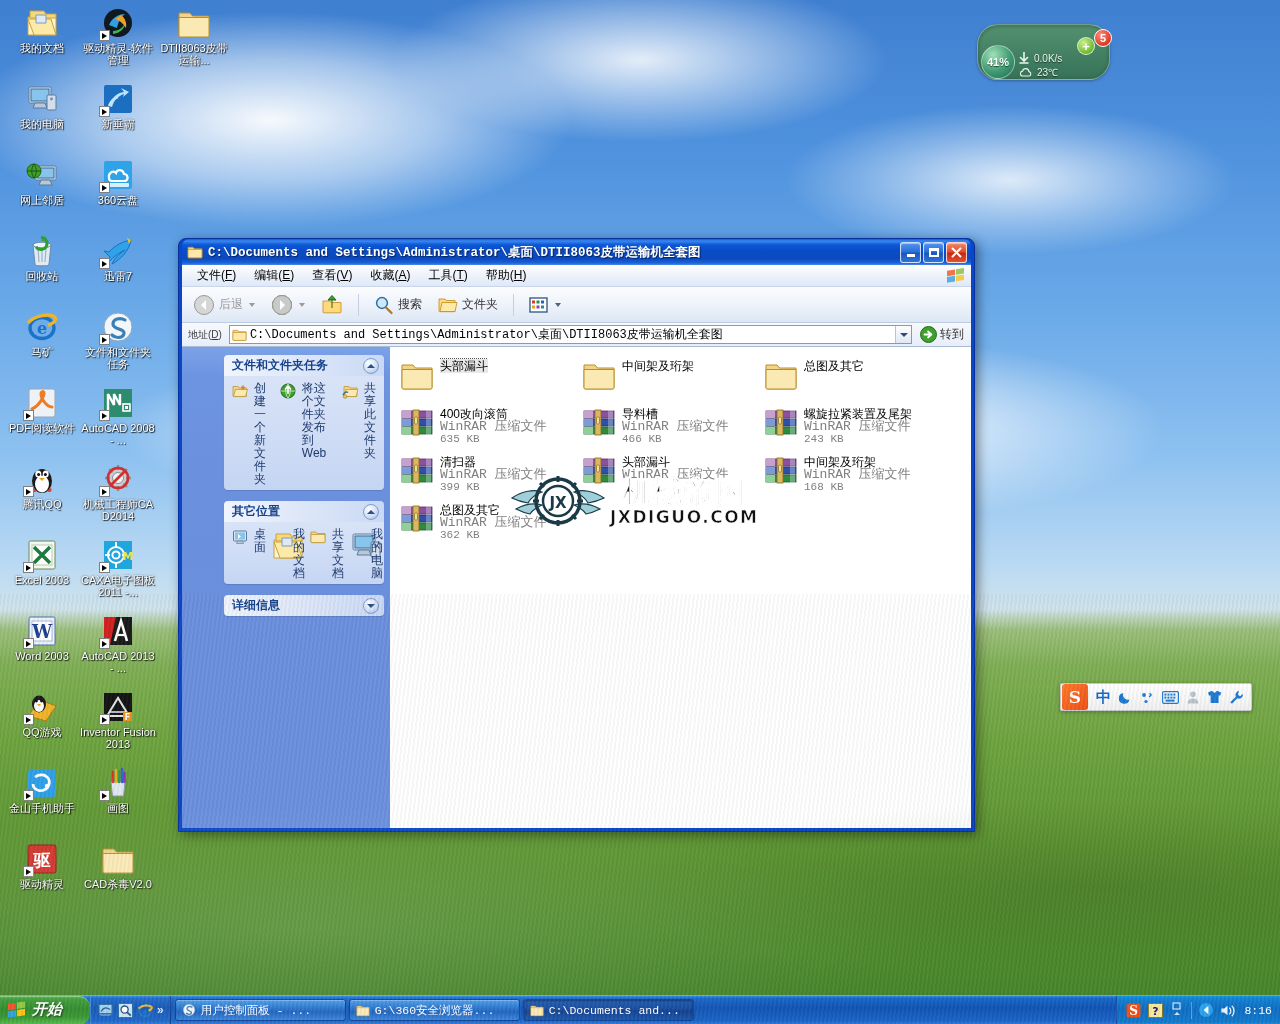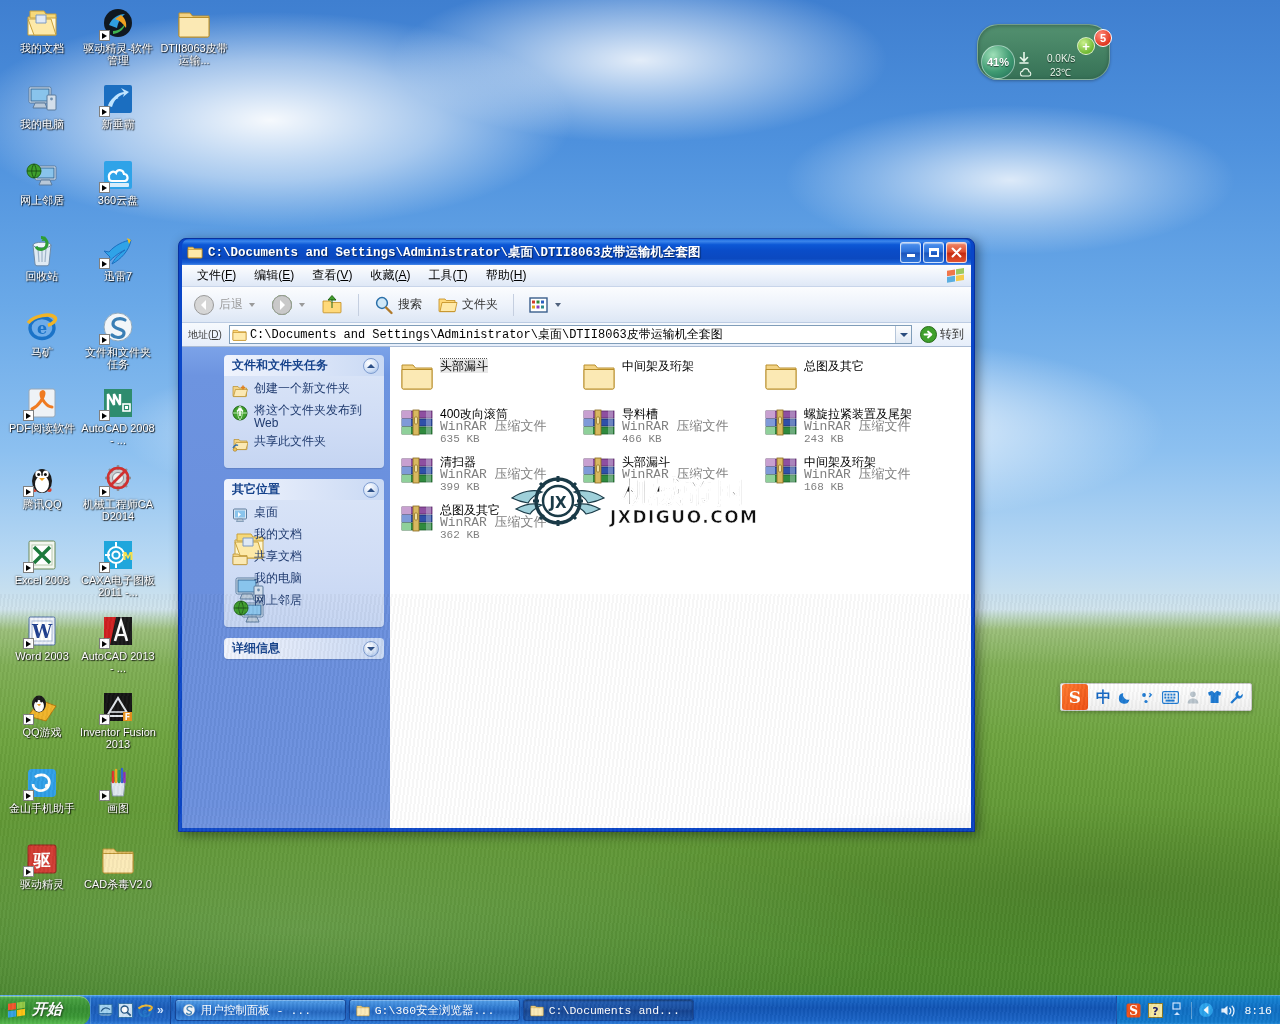--- a/index.html
+++ b/index.html
@@ -152,21 +152,21 @@
   .tpchev {
     width:16px;height:16px;border-radius:50%;
     background: radial-gradient(circle at 35% 30%, #ffffff, #cdddf5 60%, #8fb0e0);
     border:1px solid #7f9dd0; display:flex;align-items:center;justify-content:center; cursor:pointer;
   }
   .tpchev i { width:0;height:0;border-left:4px solid transparent;border-right:4px solid transparent; display:block;}
   .tpchev.up i { border-bottom:4px solid #2c4f86; }
   .tpchev.down i { border-top:4px solid #2c4f86; }
   .tpbody {
     background: linear-gradient(to bottom, #d8e3f7 0%, #cfdcf5 55%, #c5d5f2 100%);
-    padding:6px 8px 16px 8px; display:flex; flex-direction:column; gap:5px;
+    padding:6px 8px 4px 8px; display:flex; flex-direction:row; gap:5px;
   }
   .tpitem { display:flex; align-items:flex-start; gap:6px; cursor:pointer; }
   .tpitem .ic { width:16px;height:16px;flex:0 0 16px;margin-top:1px;}
   .tpitem .tx { font-size:12px; color:#1f3a6e; line-height:13px; }
   
   .filelist {
     flex:1; background:#fff; position:relative; overflow:hidden;
     padding: 8px 4px 4px 6px;
   }
   .fgrid { display:flex; flex-wrap:wrap; align-content:flex-start; }
@@ -205,21 +205,21 @@
     box-shadow: 0 1px 4px rgba(0,0,0,.3) inset, 0 1px 3px rgba(0,0,0,.3);
   }
   #netmon .cpu {
     width:34px;height:34px;border-radius:50%;margin-left:3px;
     background: radial-gradient(circle at 35% 28%, #9fe0b8, #3f9a72 55%, #1f6b55);
     display:flex;align-items:center;justify-content:center;
     border:1px solid rgba(255,255,255,.45);
   }
   #netmon .cpu span{font-size:11px;color:#fff;font-weight:bold;text-shadow:0 1px 1px rgba(0,0,0,.6);}
   #netmon .rows{flex:1;display:flex;flex-direction:column;justify-content:center;padding-left:4px;gap:1px;}
-  #netmon .r{display:flex;align-items:center;gap:18px;}
+  #netmon .r{display:flex;align-items:center;gap:5px;}
   #netmon .r span{font-size:10px;color:#e8f6ea;text-shadow:0 1px 1px rgba(0,0,0,.6);}
   #netmon .badge{
     position:absolute; right:-3px; top:4px; width:18px;height:18px;border-radius:50%;
     background:radial-gradient(circle at 35% 30%,#ff8a7a,#e03820 70%);
     border:1px solid #fff; color:#fff;font-size:11px;font-weight:bold;
     display:flex;align-items:center;justify-content:center;
   }
   #netmon .plus{
     position:absolute;right:14px;top:12px;width:18px;height:18px;border-radius:50%;
     background:radial-gradient(circle at 35% 30%,#caf08c,#6fb832 70%);

